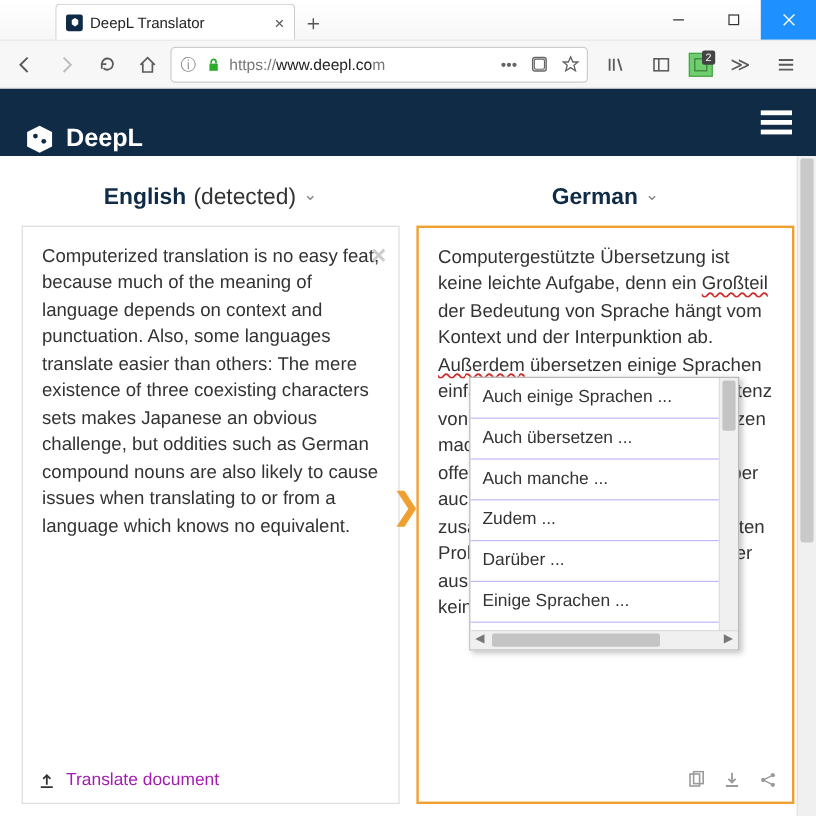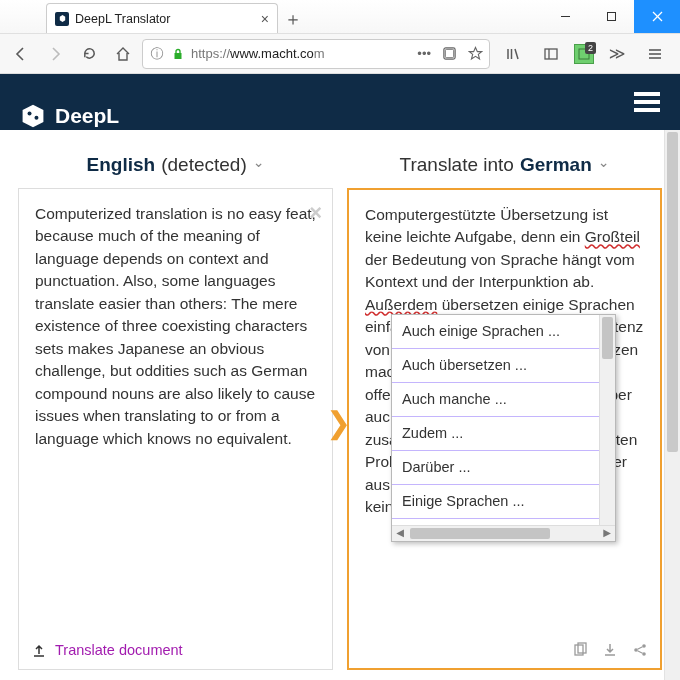--- a/index.html
+++ b/index.html
@@ -1,21 +1,21 @@
 <!DOCTYPE html>
 <html><head>
 <meta charset="utf-8">
 <style>
   * { box-sizing: border-box; margin: 0; padding: 0; }
   html, body { width: 680px; height: 680px; overflow: hidden; font-family: "Segoe UI", Arial, sans-serif; }
   body { background: #fff; display: flex; flex-direction: column; }
 
   
   .titlebar { height: 34px; background: linear-gradient(#fff,#f7f7f7); display: flex; align-items: stretch; border-bottom: 1px solid #e0e0e0; }
-  .tab { margin-top: 3px; margin-left: 46px; width: 232px; background: #fff; border: 1px solid #ccc; border-bottom: none; border-radius: 4px 4px 0 0; display: flex; align-items: center; padding: 0 8px; font-size: 12.5px; color: #222; position: relative; }
+  .tab { margin-top: 3px; margin-left: 46px; width: 200px; background: #fff; border: 1px solid #ccc; border-bottom: none; border-radius: 4px 4px 0 0; display: flex; align-items: center; padding: 0 8px; font-size: 12.5px; color: #222; position: relative; }
   .tab .favicon { width: 14px; height: 14px; background: #0f2b46; border-radius: 2px; margin-right: 6px; display:flex; align-items:center; justify-content:center; }
   .tab .favicon svg { width: 9px; height: 9px; }
   .tab .x { margin-left: auto; color: #555; font-size: 14px; cursor: pointer; }
   .newtab { width: 30px; display: flex; align-items: center; justify-content: center; color: #555; font-size: 18px; cursor: pointer; margin-top:4px; }
   .winbtns { margin-left: auto; display: flex; }
   .winbtn { width: 46px; display: flex; align-items: center; justify-content: center; color: #333; }
   .winbtn svg { width: 11px; height: 11px; }
 
   
   .toolbar { height: 40px; background: #f7f7f7; border-bottom: 1px solid #ddd; display: flex; align-items: center; padding: 0 6px; gap: 4px; }
@@ -130,21 +130,21 @@
     </div>
   <div class="urlbar">
     <span class="info ico">ⓘ</span>
     <span class="lock ico">
         <svg width="12" height="12" viewBox="0 0 12 12">
           <rect x="2.5" y="5" width="7" height="6" fill="#2bad2b"></rect>
           <path d="M4 5 V3.5 a2 2 0 0 1 4 0 V5" fill="none" stroke="#2bad2b" stroke-width="1.4"></path>
         </svg>
       </span>
     <span class="urltext">
-      <span>https://</span><span class="host">www.macht.co</span><span>m</span>
+      <span>https://</span><span class="host">www.deepl.co</span><span>m</span>
     </span>
     <span class="endicons">
       <span>•••</span>
       <span class="ico">
           <svg width="15" height="15" viewBox="0 0 16 16">
             <rect x="2" y="2" width="12" height="12" rx="2" fill="none" stroke="currentColor" stroke-width="1.3"></rect>
             <rect x="3.5" y="3.5" width="9" height="9" rx="1.5" fill="none" stroke="currentColor" stroke-width="1"></rect>
           </svg>
         </span>
       <span class="ico">
@@ -220,21 +220,20 @@
                 <path d="M7 10 V2 M4 5 L7 2 L10 5 M2 12 H12" fill="none" stroke="#333" stroke-width="1.5"></path>
               </svg>
             </span>
           <span>Translate document</span>
         </div>
       </div>
     </div>
 
     <div class="pane">
       <div class="pane-header">
-        <span>Translate into</span>
         <span class="lang">German</span>
         <span class="chev">⌄</span>
       </div>
       <div class="box target">
         <div>
           <span>Computergestützte Übersetzung ist keine leichte Aufgabe, denn ein </span><span class="err">Großteil</span><span> der Bedeutung von Sprache hängt vom Kontext und der Interpunktion ab. </span><span class="err">Außerdem</span><span> übersetzen einige Sprachen einfacher als andere: Die bloße Existenz von drei koexistierenden Zeichensätzen macht Japanisch zu einer offensichtlichen Herausforderung, aber auch Kuriositäten wie deutsche zusammengesetzte Substantive dürften Probleme bei der Übersetzung in oder aus einer Sprache verursachen, die keine Entsprechung kennt.</span>
         </div>
 
         <div class="suggestions">
           <div class="sugg-list">

